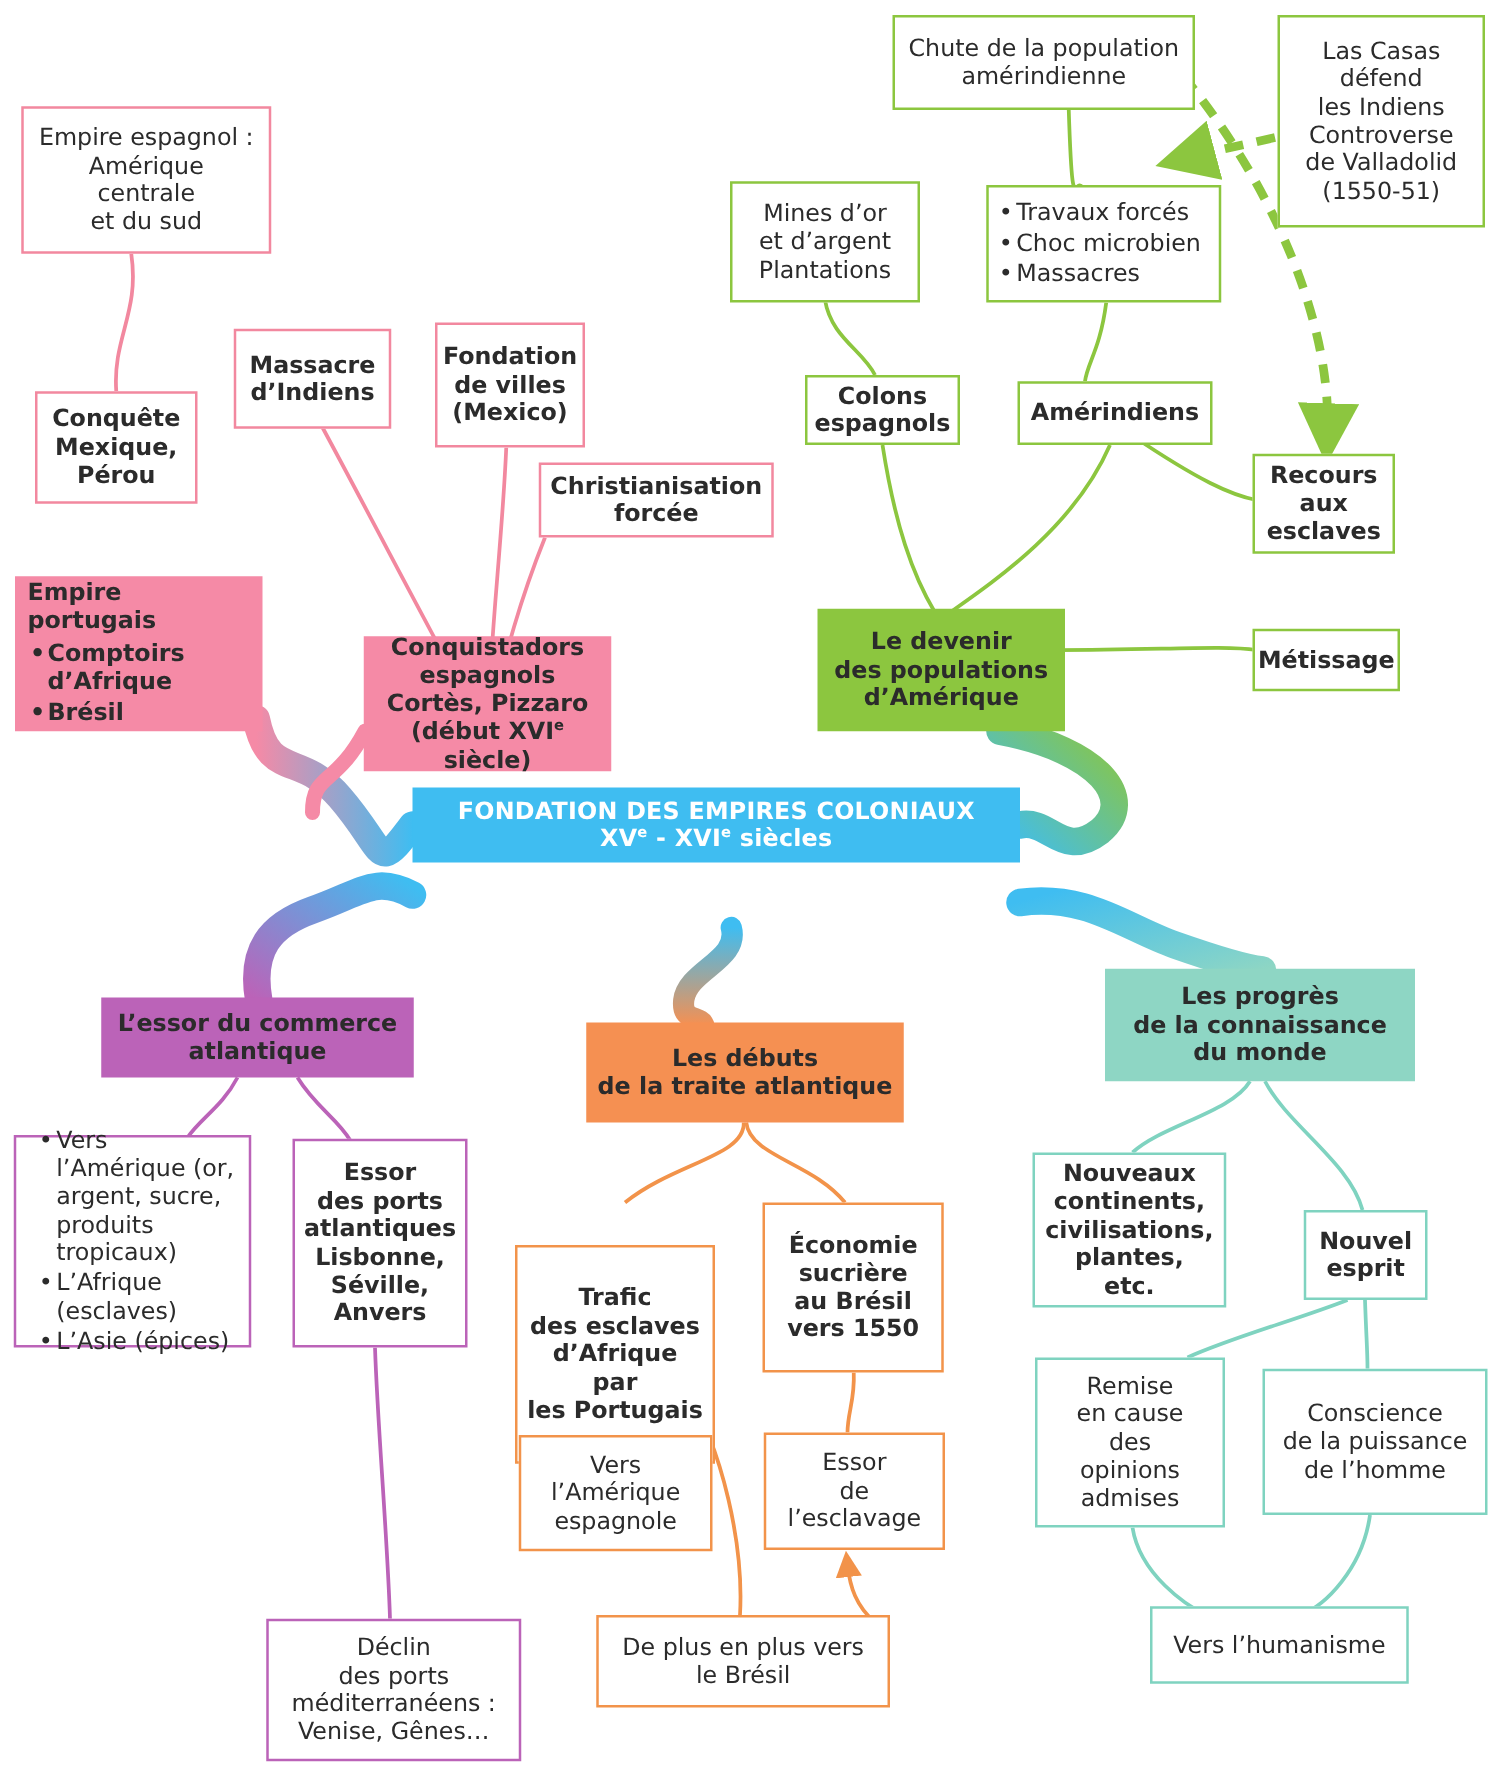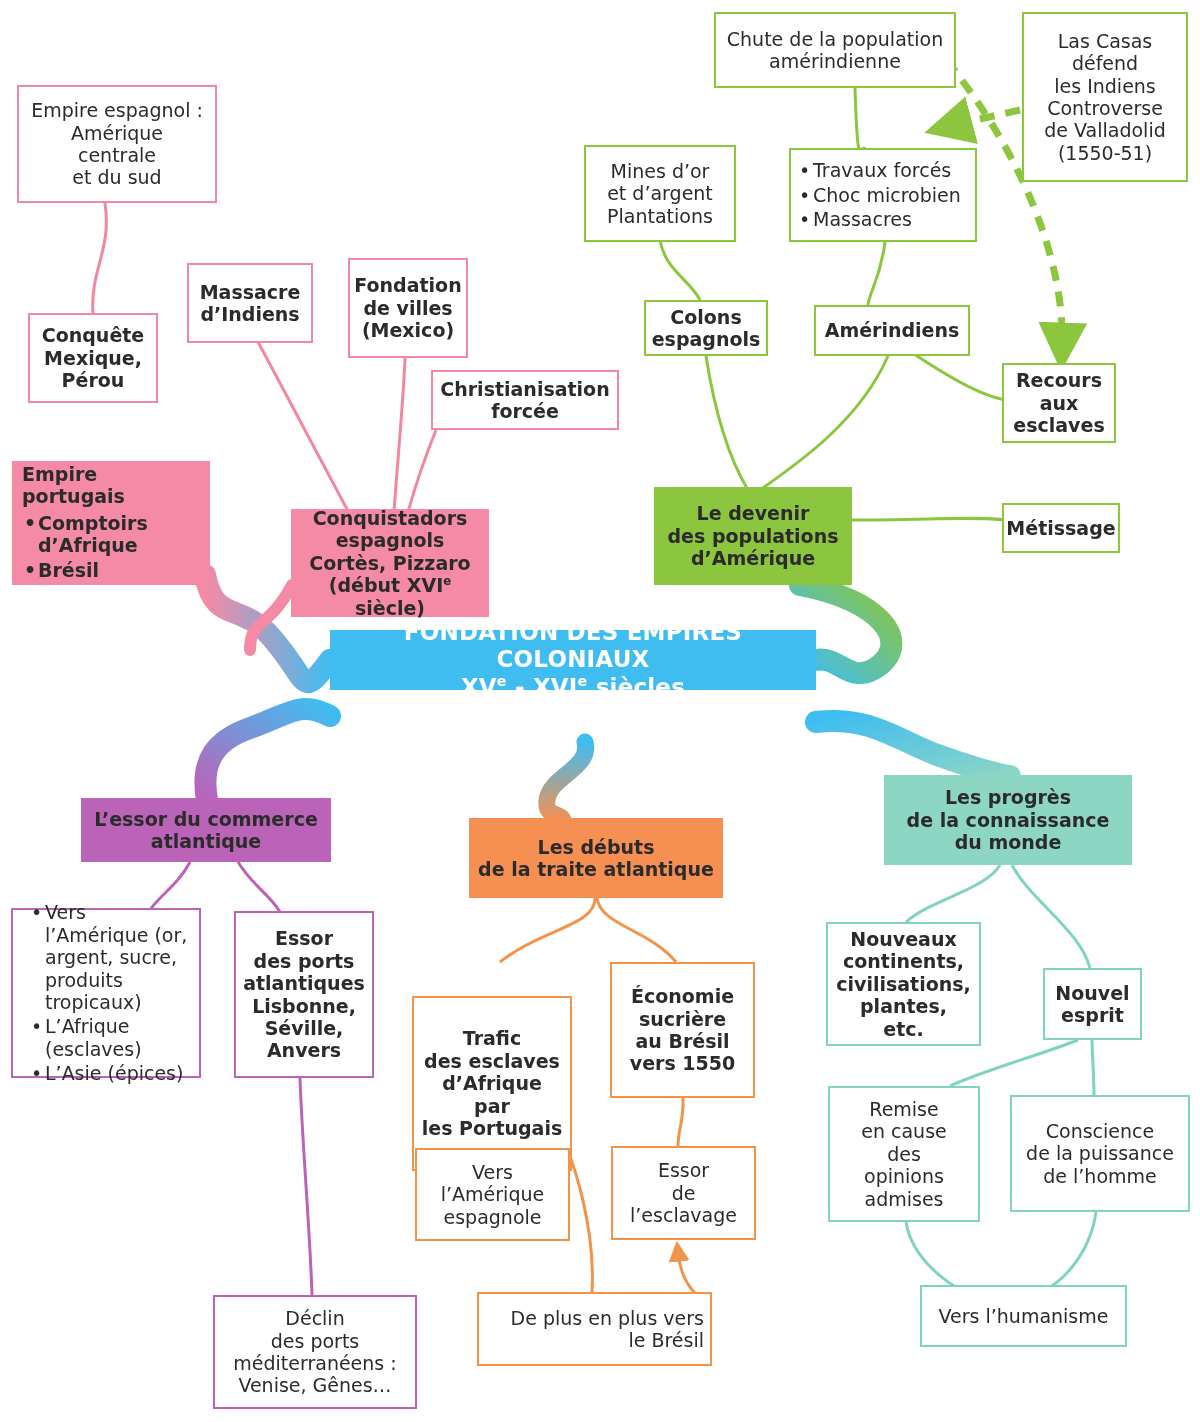--- a/index.html
+++ b/index.html
@@ -20,21 +20,21 @@
   .f-green{background:#8cc63f;font-size:19px;font-weight:bold;border:none;}
   .f-purple{background:#bb63b8;font-size:19px;font-weight:bold;border:none;}
   .f-orange{background:#f59052;font-size:19px;font-weight:bold;border:none;}
   .f-teal{background:#8ed6c4;font-size:19px;font-weight:bold;border:none;}
   .f-blue{background:#3fbdf1;color:#ffffff;font-size:19px;font-weight:bold;border:none;letter-spacing:.2px;}
   .bold{font-weight:bold;}
   ul.blist{list-style:none;margin:0;padding:0;text-align:left;}
   ul.blist li{position:relative;padding-left:16px;margin:2px 0;}
   ul.blist li:before{content:"\2022";position:absolute;left:2px;top:0;}
   sup{font-size:.62em;vertical-align:super;line-height:0;}
-  .ttl1{font-size:23px;}
+  .ttl1{font-size:19px;}
 </style>
 </head>
 <body>
 
 <div id="canvas">
 
   <svg class="links" viewBox="0 0 1200 1422">
     <defs>
       <linearGradient id="gPinkBlue" x1="0" y1="0" x2="1" y2="0">
         <stop offset="0%" stop-color="#f58aa6"></stop>
@@ -289,21 +289,21 @@
 l’Amérique
 espagnole</div>
   </div>
 
   <div class="node n-orange" style="left:611px;top:1146px;width:145px;height:94px;">
     <div class="txt" style="white-space:pre-line;">Essor
 de
 l’esclavage</div>
   </div>
 
-  <div class="node n-orange" style="left:477px;top:1292px;width:235px;height:74px;text-align:right;">
+  <div class="node n-orange" style="left:477px;top:1292px;width:235px;height:74px;">
     <div class="txt" style="white-space:pre-line;">De plus en plus vers
 le Brésil</div>
   </div>
 
   <div class="node f-teal" style="left:884px;top:775px;width:248px;height:90px;">
     <div class="txt" style="white-space:pre-line;">Les progrès
 de la connaissance
 du monde</div>
   </div>
 

